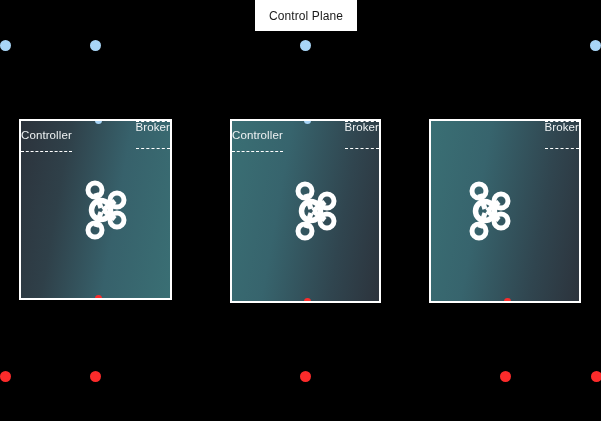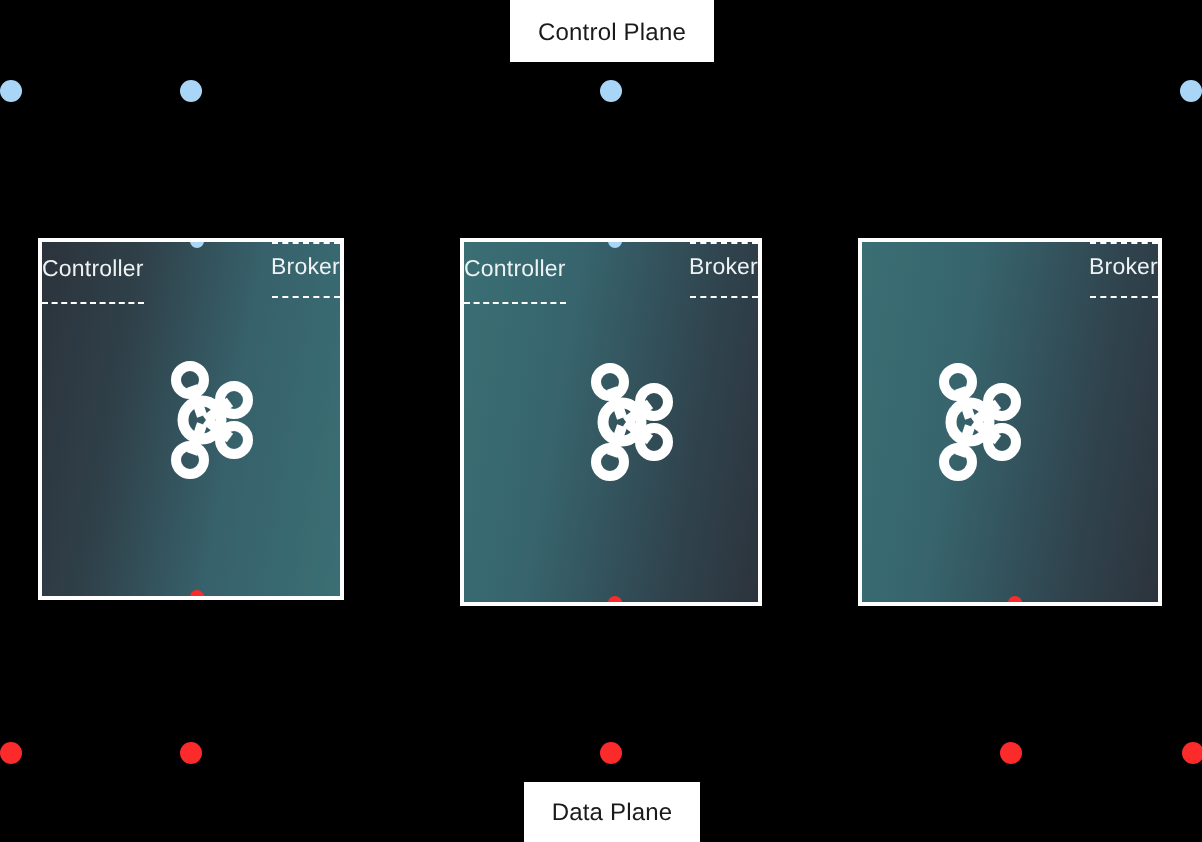--- a/index.html
+++ b/index.html
@@ -98,21 +98,20 @@
     display: flex;
     align-items: center;
     justify-content: center;
     border-bottom: 1px dashed #ffffff;
     box-sizing: border-box;
     flex: none;
   }
   .broker-band {
     height: 28px;
     display: flex;
-    align-items: center;
     justify-content: center;
     border-top: 1px dashed #ffffff;
     border-bottom: 1px dashed #ffffff;
     box-sizing: border-box;
     flex: none;
   }
   .logo-band {
     flex: 1 1 auto;
     display: flex;
     align-items: center;
@@ -223,15 +222,14 @@
     </div>
     <div class="border-dot border-dot-red" style="left:73px; bottom:-4px;"></div>
   </div>
 
   <div class="dot dot-red" style="left:0px;  top:371px;"></div>
   <div class="dot dot-red" style="left:90px; top:371px;"></div>
   <div class="dot dot-red" style="left:300px;top:371px;"></div>
   <div class="dot dot-red" style="left:500px;top:371px;"></div>
   <div class="dot dot-red" style="left:591px;top:371px;"></div>
 
-  <div class="plane-label" id="data-plane-label">Data Plane</div>
 
 </div>
 
 </body></html>

